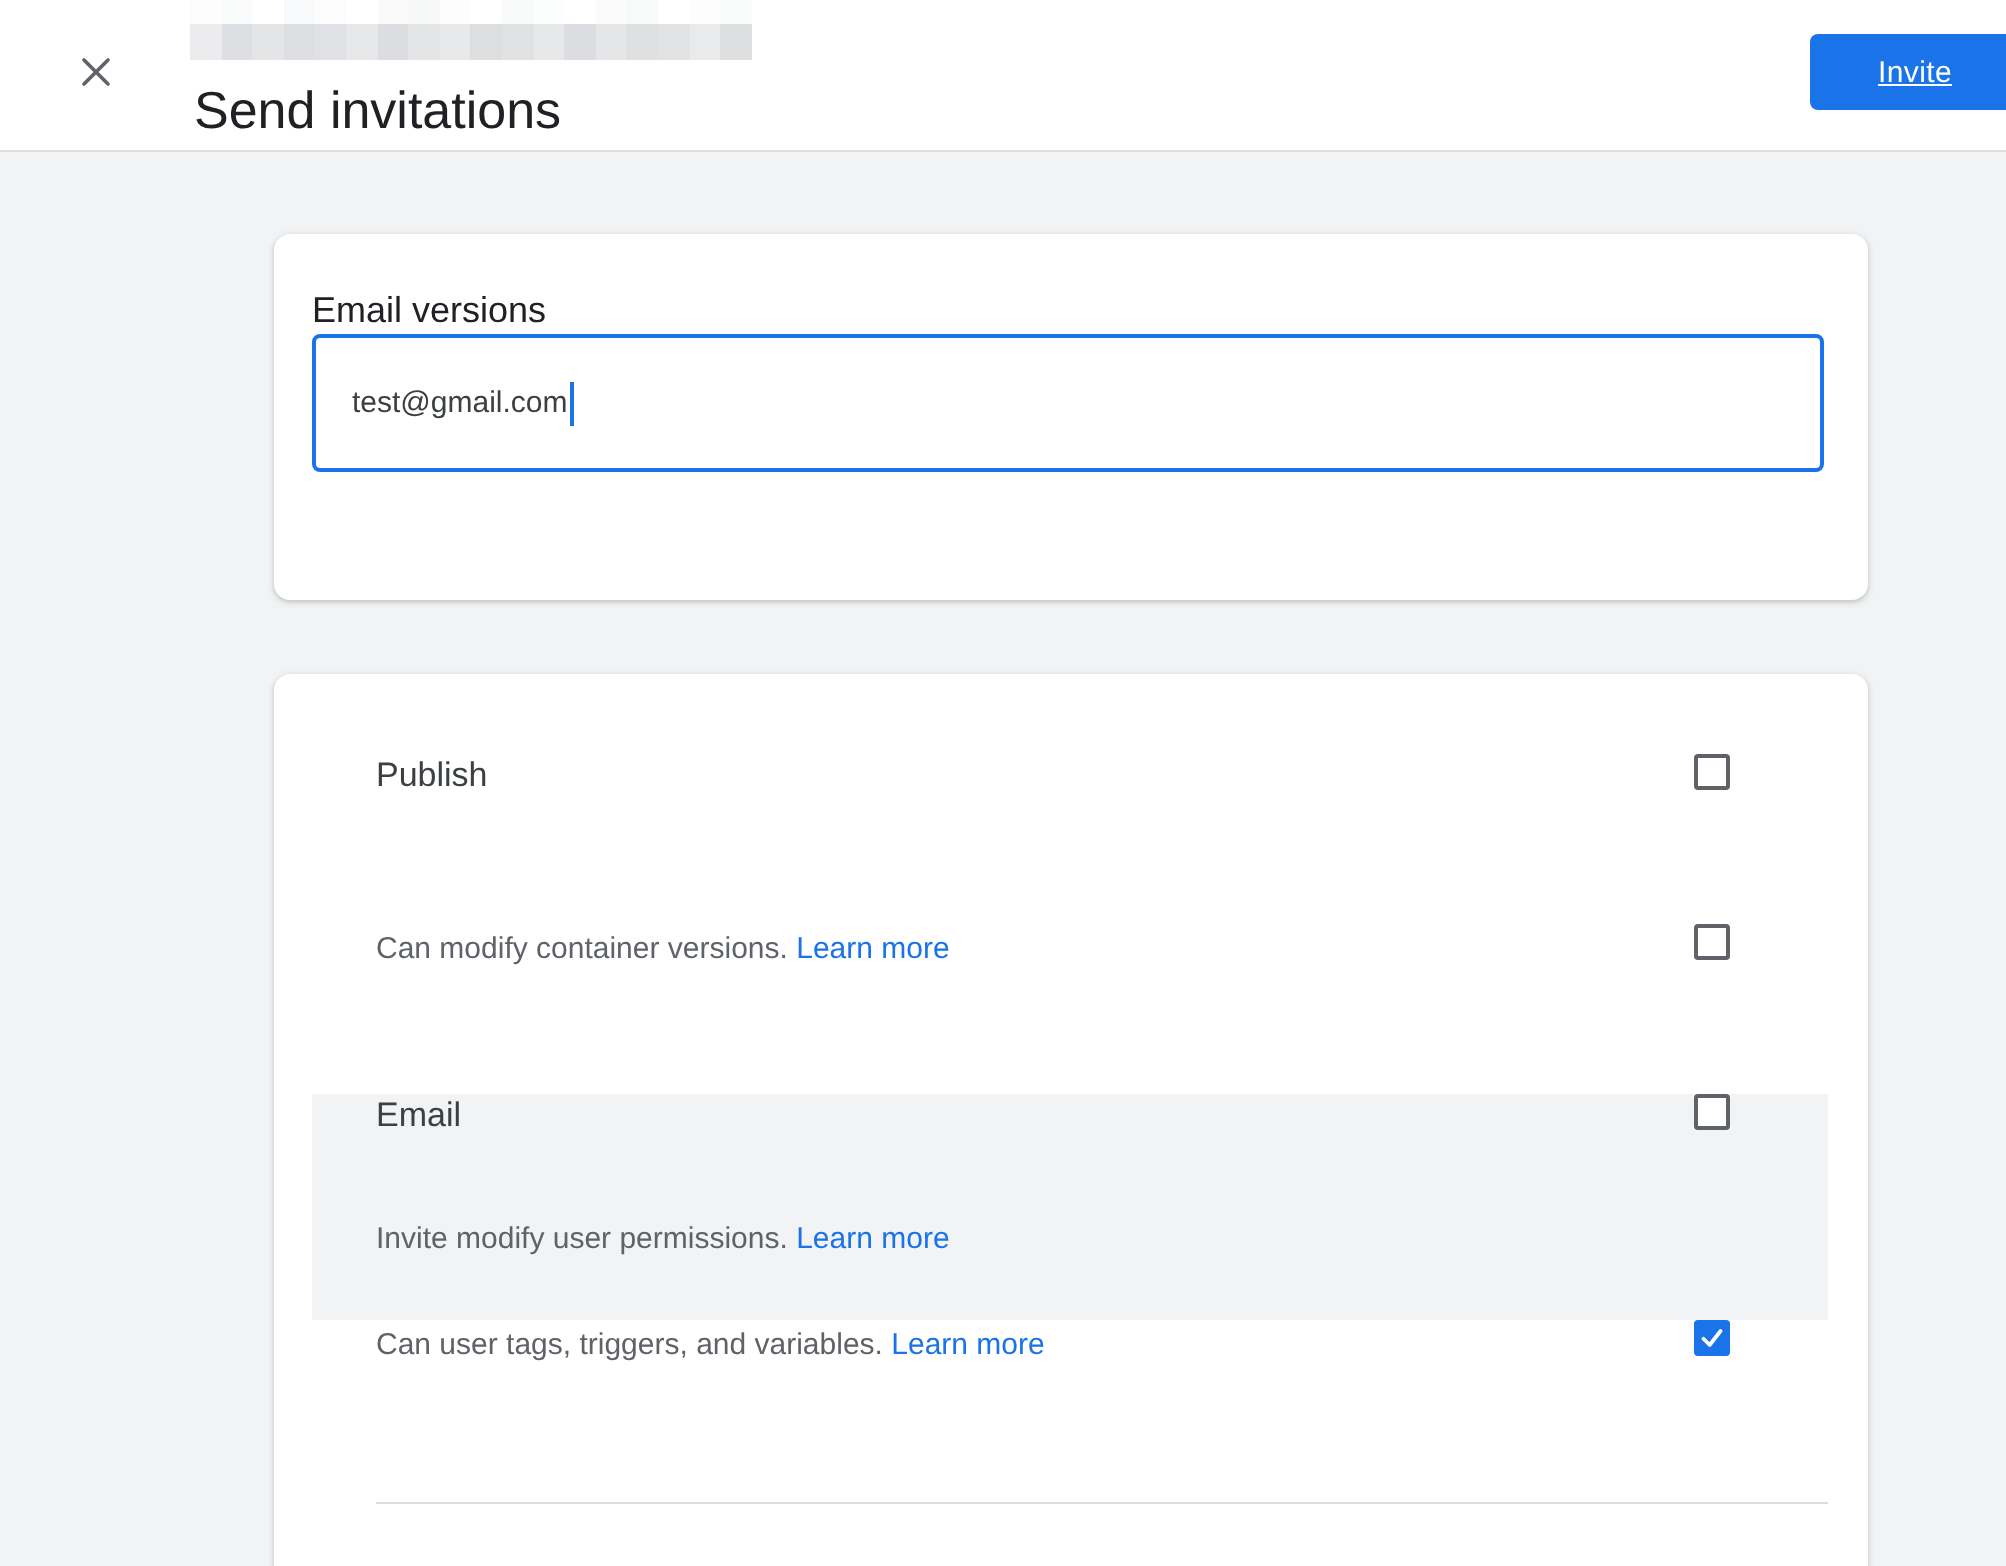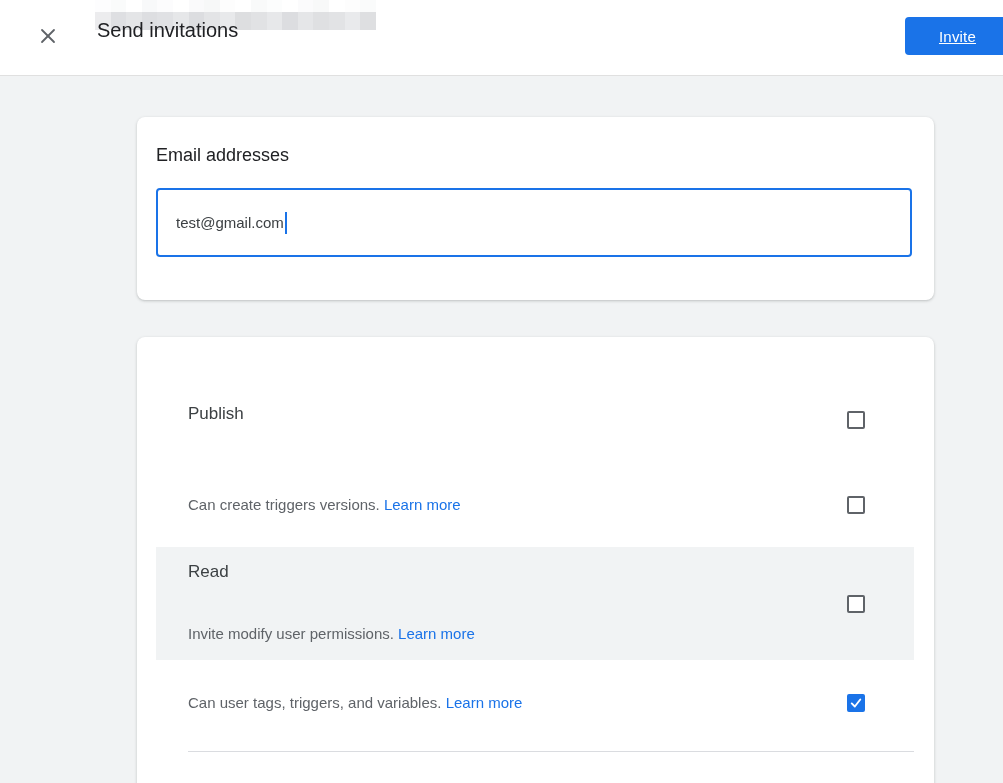--- a/index.html
+++ b/index.html
@@ -38,22 +38,22 @@
     display: flex; align-items: center; justify-content: center;
     cursor: pointer; background: none; border: none; padding: 0;
   }
   .redaction-top, .redaction-band {
     position: absolute; left: 95px; display: flex;
   }
   .redaction-top { top: 0; height: 12px; }
   .redaction-band { top: 12px; height: 18px; }
   .redaction-top > div, .redaction-band > div { width: 15.6px; height: 100%; }
   .page-title {
-    position: absolute; left: 97px; top: 15px;
-    font-size: 20px; line-height: 30px; font-weight: 400;
+    position: absolute; left: 97px; top: 40px;
+    font-size: 26px; line-height: 30px; font-weight: 400;
     color: var(--header_title);
     white-space: nowrap;
   }
   .invite-btn {
     position: absolute; left: 905px; top: 17px;
     width: 105px; height: 38px;
     background: var(--accent); color: #fff;
     border: none; border-radius: 4px;
     font-family: inherit; font-size: 15px; font-weight: 500;
     letter-spacing: 0.2px; cursor: pointer; text-decoration: underline;
@@ -70,36 +70,36 @@
     width: 797px; margin-left: 137px;
     background: #fff; border-radius: 8px;
     box-shadow: 0 1px 2px rgba(60,64,67,.18), 0 1px 3px 1px rgba(60,64,67,.08);
   }
   .card-email { height: 183px; padding: 26px 22px 0 19px; }
   .section-title {
     margin: 0; font-size: 18px; line-height: 24px;
     font-weight: 400; color: var(--section_title);
   }
   .email-input {
-    margin-top: 21px; height: 69px; width: 100%;
+    height: 69px; width: 100%;
     border: 2px solid var(--accent); border-radius: 4px;
     display: flex; align-items: center;
     padding-left: 18px;
     font-size: 15px; color: #3c4043;
     background: #fff; cursor: text;
   }
   .caret { width: 2px; height: 22px; background: var(--accent); margin-left: 1px; }
 
   .card-perms { margin-top: 37px; height: 560px; padding: 23px 20px 0 19px; }
   .section-title-lg {
     margin: 0; font-size: 20px; line-height: 26px;
     font-weight: 400; color: var(--section_title);
   }
   .perm-rows { margin-top: 17px; }
-  .perm-row { display: flex; align-items: center; min-height: 85px; }
+  .perm-row { display: flex; align-items: flex-start; min-height: 85px; }
   .perm-row.highlighted { background: var(--highlight_row); min-height: 113px; }
   .perm-content { flex: 1; padding-left: 32px; }
   .perm-name {
     font-size: 17px; line-height: 22px;
     color: var(--row_title); margin-bottom: 12px;
   }
   .perm-desc { font-size: 15px; line-height: 26px; color: var(--desc); }
   .perm-desc .learn-more { color: var(--link); text-decoration: none; cursor: pointer; }
   .checkbox {
     width: 18px; height: 18px; flex-shrink: 0;
@@ -163,21 +163,21 @@
       <div style="background: rgb(233, 234, 236);"></div>
       <div style="background: rgb(222, 223, 225);"></div>
     </div>
   <div class="page-title">Send invitations</div>
   <button class="invite-btn">Invite</button>
 </div>
 
 <div class="page-body">
 
   <div class="card card-email">
-    <h2 class="section-title">Email addresses</h2>
+    <h2 class="section-title">Email versions</h2>
     <div class="email-input" role="textbox">
       <span>test@gmail.com</span>
       <span class="caret"></span>
     </div>
   </div>
 
   <div class="card card-perms">
 
     <div class="perm-rows">
 
@@ -186,32 +186,32 @@
           <div class="perm-name">Publish</div>
         </div>
         <div class="checkbox">
           
         </div>
       </div>
 
       <div class="perm-row">
         <div class="perm-content">
           <div class="perm-desc">
-            <span>Can create triggers versions.</span>
+            <span>Can modify container versions.</span>
             <a class="learn-more">Learn more</a>
           </div>
         </div>
         <div class="checkbox">
           
         </div>
       </div>
 
       <div class="perm-row highlighted">
         <div class="perm-content">
-          <div class="perm-name">Read</div>
+          <div class="perm-name">Email</div>
           <div class="perm-desc">
             <br>
             <span>Invite modify user permissions.</span>
             <a class="learn-more">Learn more</a>
           </div>
         </div>
         <div class="checkbox">
           
         </div>
       </div>

